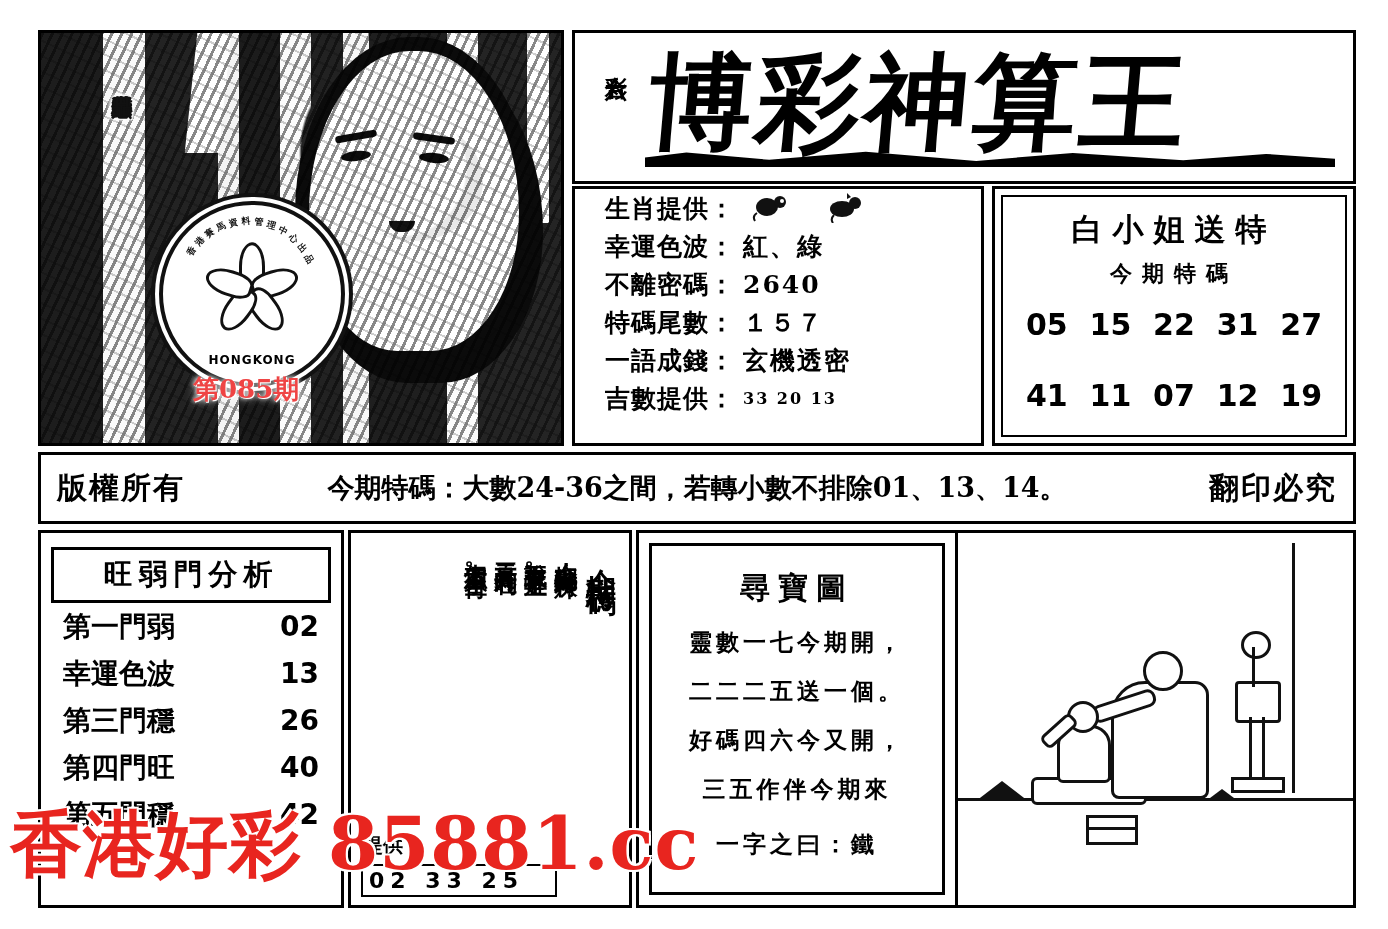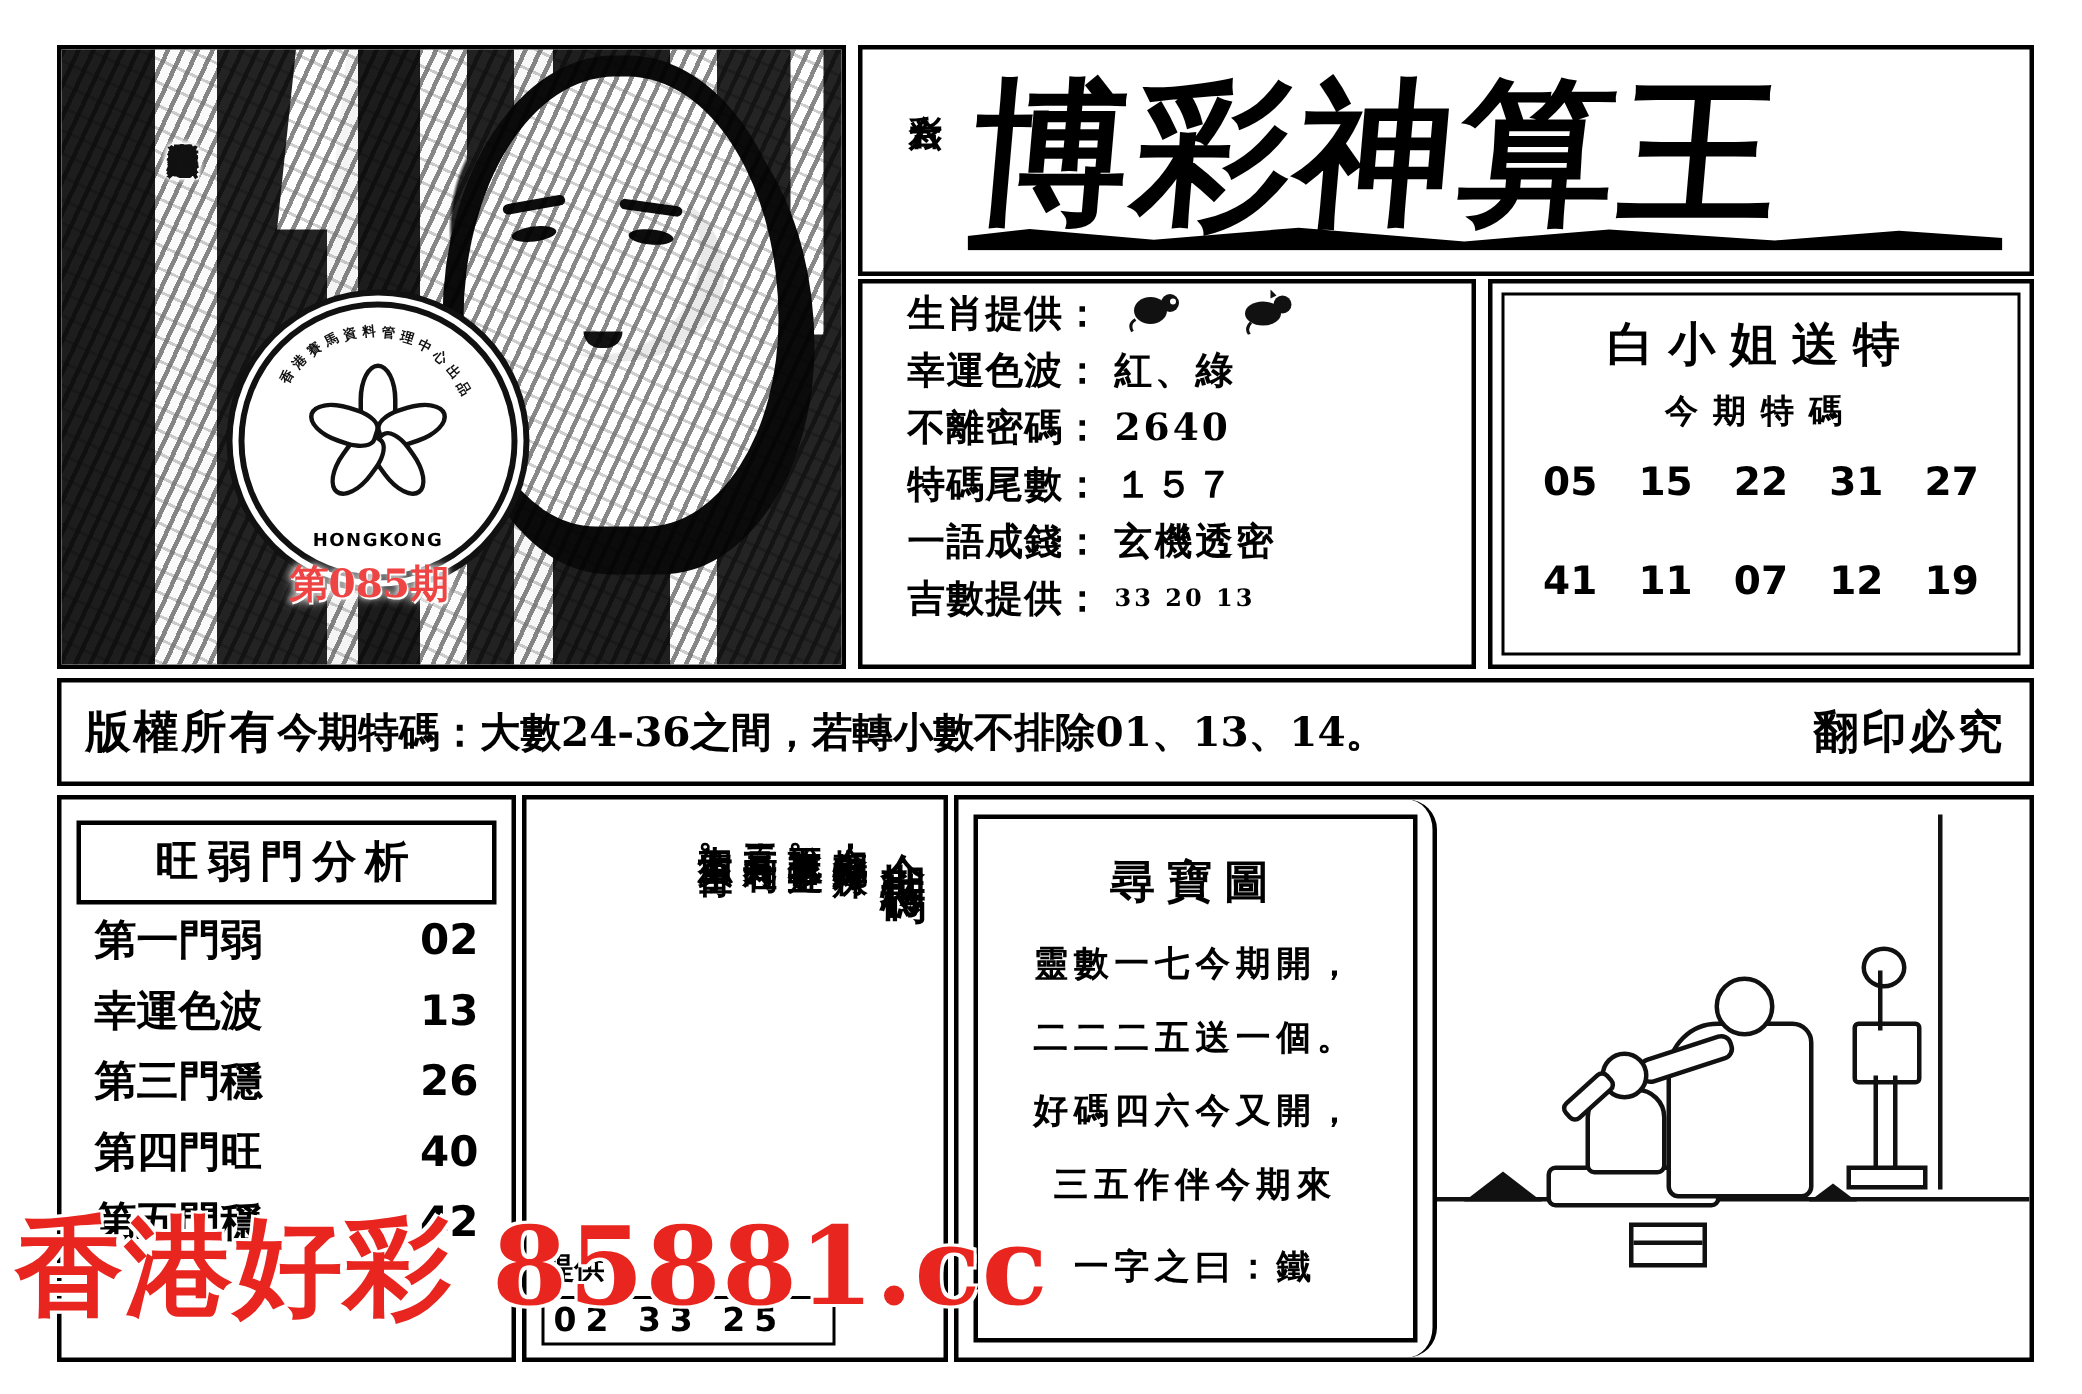--- a/index.html
+++ b/index.html
@@ -66,30 +66,30 @@
   .zodiac-icons{display:flex;gap:34px;margin-left:16px;align-items:center;}
   .zicon{width:40px;height:30px;}
 
   
   .ladybox{position:absolute;left:992px;top:186px;width:358px;height:254px;border:3px solid #000;background:#fff;}
   .ladybox .inner{position:absolute;left:6px;top:6px;right:6px;bottom:6px;border:2px solid #000;}
   .lady-title{text-align:center;font-size:31px;font-weight:bold;letter-spacing:10px;margin-top:12px;
      font-family:"DejaVu Serif","Liberation Serif",serif;}
   .lady-sub{text-align:center;font-size:22px;font-weight:bold;letter-spacing:10px;margin-top:8px;
      font-family:"DejaVu Serif","Liberation Serif",serif;}
-  .lady-nums{display:flex;justify-content:space-around;font-size:26px;font-weight:bold;margin-top:18px;padding:0 12px;
+  .lady-nums{display:flex;justify-content:space-around;font-size:30px;font-weight:bold;margin-top:18px;padding:0 12px;
      font-family:"DejaVu Sans","Liberation Sans",sans-serif;text-align:center;}
   .lady-nums.r2{margin-top:36px;}
 
   
   .copybar{position:absolute;left:38px;top:452px;width:1312px;height:66px;border:3px solid #000;background:#fff;
      display:flex;align-items:center;}
   .cb-left{font-size:30px;font-weight:bold;margin-left:16px;letter-spacing:2px;
      font-family:"DejaVu Serif","Liberation Serif",serif;}
-  .cb-mid{flex:1;font-size:27px;font-weight:bold;letter-spacing:0px;white-space:nowrap;
+  .cb-mid{flex:1;text-align:center;font-size:27px;font-weight:bold;letter-spacing:0px;white-space:nowrap;
      font-family:"DejaVu Serif","Liberation Serif",serif;}
   .cb-right{font-size:30px;font-weight:bold;margin-right:16px;letter-spacing:2px;
      font-family:"DejaVu Serif","Liberation Serif",serif;}
 
   
   .gatebox{position:absolute;left:38px;top:530px;width:300px;height:372px;border:3px solid #000;background:#fff;}
   .gate-title{margin:14px auto 0;width:250px;text-align:center;font-size:29px;font-weight:bold;letter-spacing:6px;
      border:3px solid #000;padding:5px 12px;font-family:"DejaVu Serif","Liberation Serif",serif;}
   .gate-row{display:flex;align-items:center;justify-content:space-between;padding:0 22px;font-size:28px;font-weight:bold;
      height:47px;font-family:"DejaVu Serif","Liberation Serif",serif;}
@@ -101,21 +101,21 @@
   .vcol{writing-mode:vertical-rl;text-orientation:upright;font-size:23px;font-weight:bold;line-height:1.22;
      font-family:"DejaVu Serif","Liberation Serif",serif;letter-spacing:2px;}
   .vcol.head{font-size:30px;letter-spacing:6px;}
   .vprovide{position:absolute;left:12px;bottom:46px;font-size:20px;font-weight:bold;
      font-family:"DejaVu Serif","Liberation Serif",serif;}
   .vnums{position:absolute;left:10px;bottom:8px;width:180px;border:2px solid #000;font-size:22px;font-weight:bold;
      padding:2px 6px;letter-spacing:6px;font-family:"DejaVu Sans","Liberation Sans",sans-serif;}
 
   
   .treasure{position:absolute;left:636px;top:530px;width:714px;height:372px;border:3px solid #000;background:#fff;display:flex;}
-  .tz-left{width:316px;height:100%;border-right:3px solid #000;position:relative;border-radius:20px;}
+  .tz-left{width:316px;height:100%;border-right:3px solid #000;position:relative;}
   .tz-left .frame{position:absolute;left:10px;top:10px;right:10px;bottom:10px;border:3px solid #000;}
   .tz-title{text-align:center;font-size:30px;font-weight:bold;letter-spacing:8px;margin-top:22px;
      font-family:"DejaVu Serif","Liberation Serif",serif;}
   .tz-line{text-align:center;font-size:23px;font-weight:bold;letter-spacing:4px;margin-top:18px;
      font-family:"DejaVu Serif","Liberation Serif",serif;}
   .tz-word{text-align:center;font-size:23px;font-weight:bold;letter-spacing:4px;margin-top:24px;
      font-family:"DejaVu Serif","Liberation Serif",serif;}
   .tz-right{flex:1;position:relative;overflow:hidden;}
   .ground{position:absolute;left:0;bottom:104px;width:100%;height:3px;background:#111;}
   .wallline{position:absolute;right:58px;top:10px;width:3px;height:250px;background:#111;}

